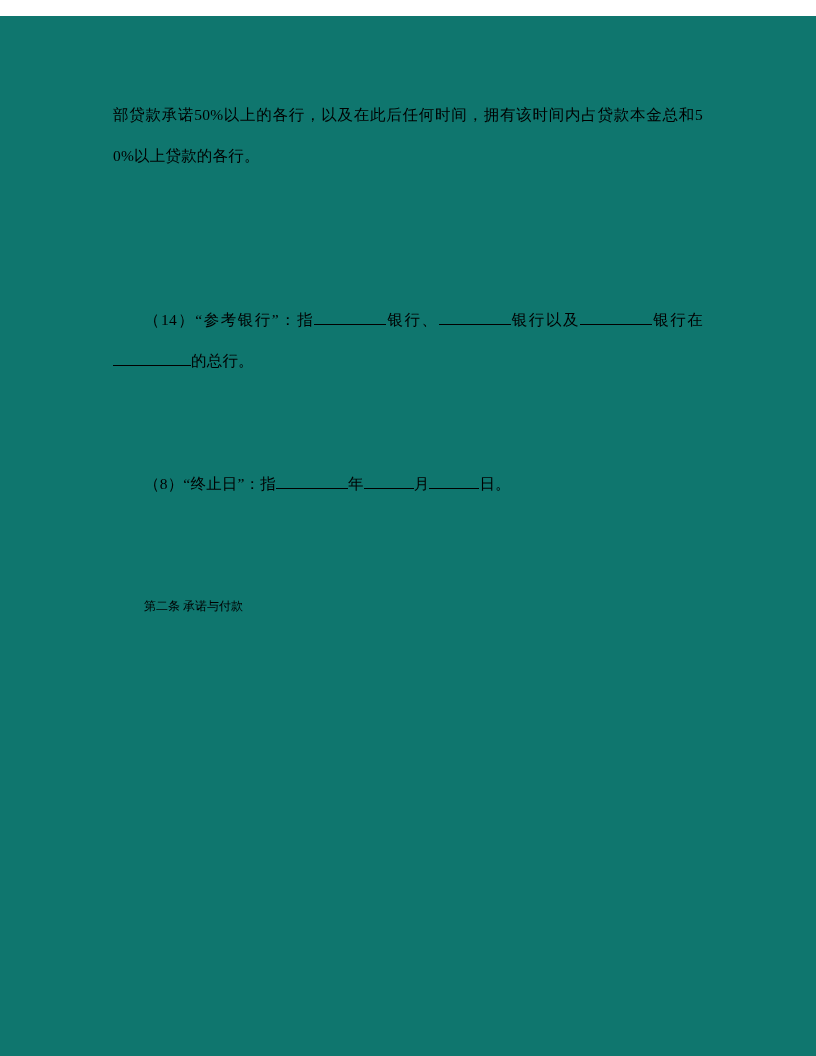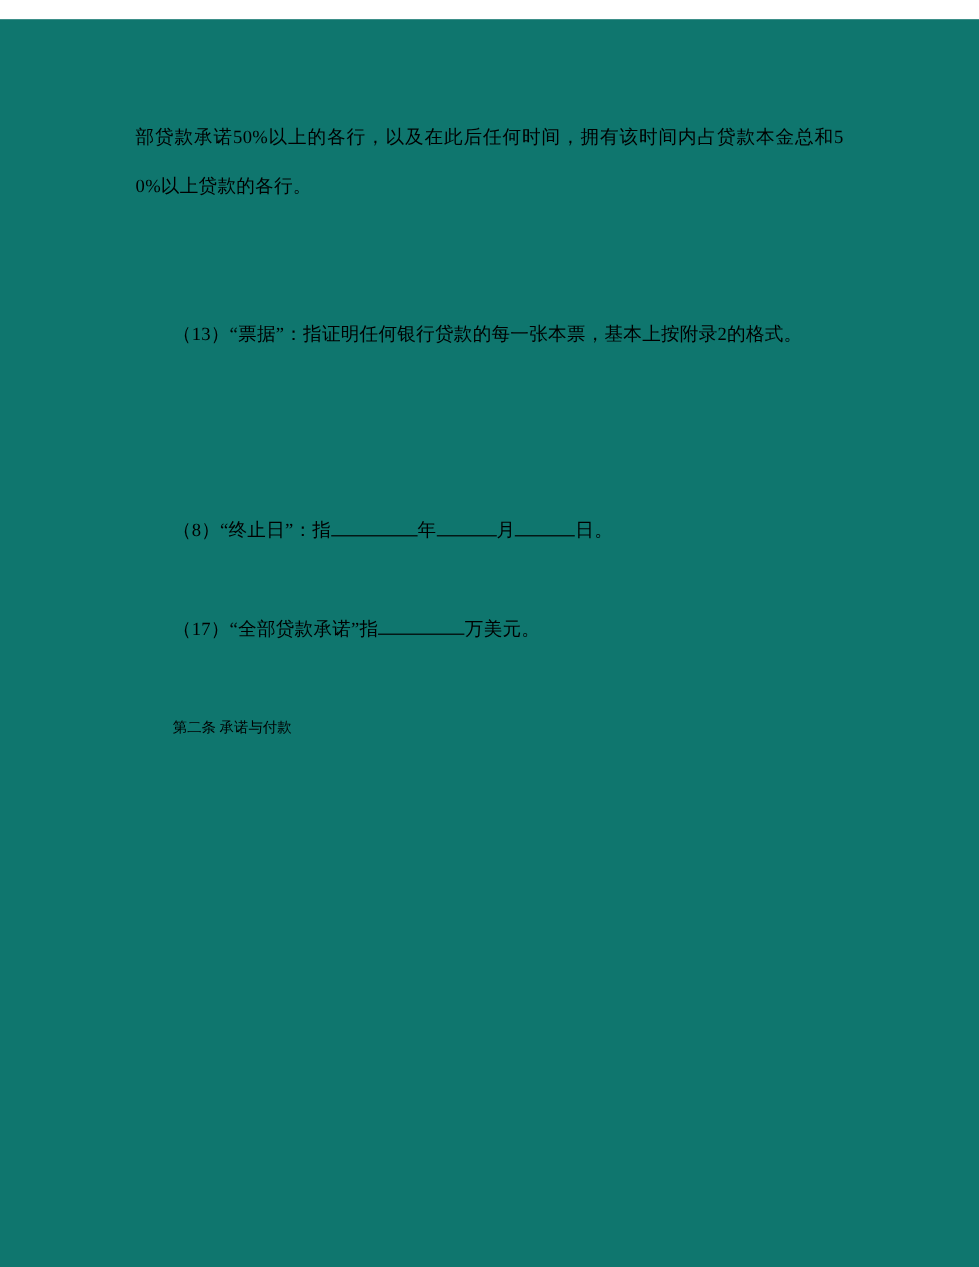--- a/index.html
+++ b/index.html
@@ -61,38 +61,37 @@
 <div class="page">
   <div class="content">
 
     <p class="para">部贷款承诺50%以上的各行，以及在此后任何时间，拥有该时间内占贷款本金总和50%以上贷款的各行。</p>
 
     <div class="spacer-lg"></div>
 
 
     <div class="spacer-lg"></div>
 
-    <p class="para indent">（13）“票据”：指证明任何银行贷款的每一张本票，基本上按附录2的格式。</p>
 
     <div class="spacer-lg"></div>
 
+    <p class="para indent">
+      <span>（14）“参考银行”：指</span><span class="blank u-long"></span><span>银行、</span><span class="blank u-long"></span><span>银行以及</span><span class="blank u-long"></span><span>银行在</span><span class="blank u-tail"></span><span>的总行。</span>
+    </p>
 
     <div class="spacer-lg"></div>
 
 
     <div class="spacer-lg"></div>
 
     <p class="para indent">
       <span>（8）“终止日”：指</span><span class="blank u-long"></span><span>年</span><span class="blank u-med"></span><span>月</span><span class="blank u-med"></span><span>日。</span>
     </p>
 
     <div class="spacer-lg"></div>
 
-    <p class="para indent">
-      <span>（17）“全部贷款承诺”指</span><span class="blank u-long"></span><span>万美元。</span>
-    </p>
 
     <div class="spacer-lg"></div>
 
     <p class="heading">第二条  承诺与付款</p>
 
   </div>
 </div>
 
 </body></html>

